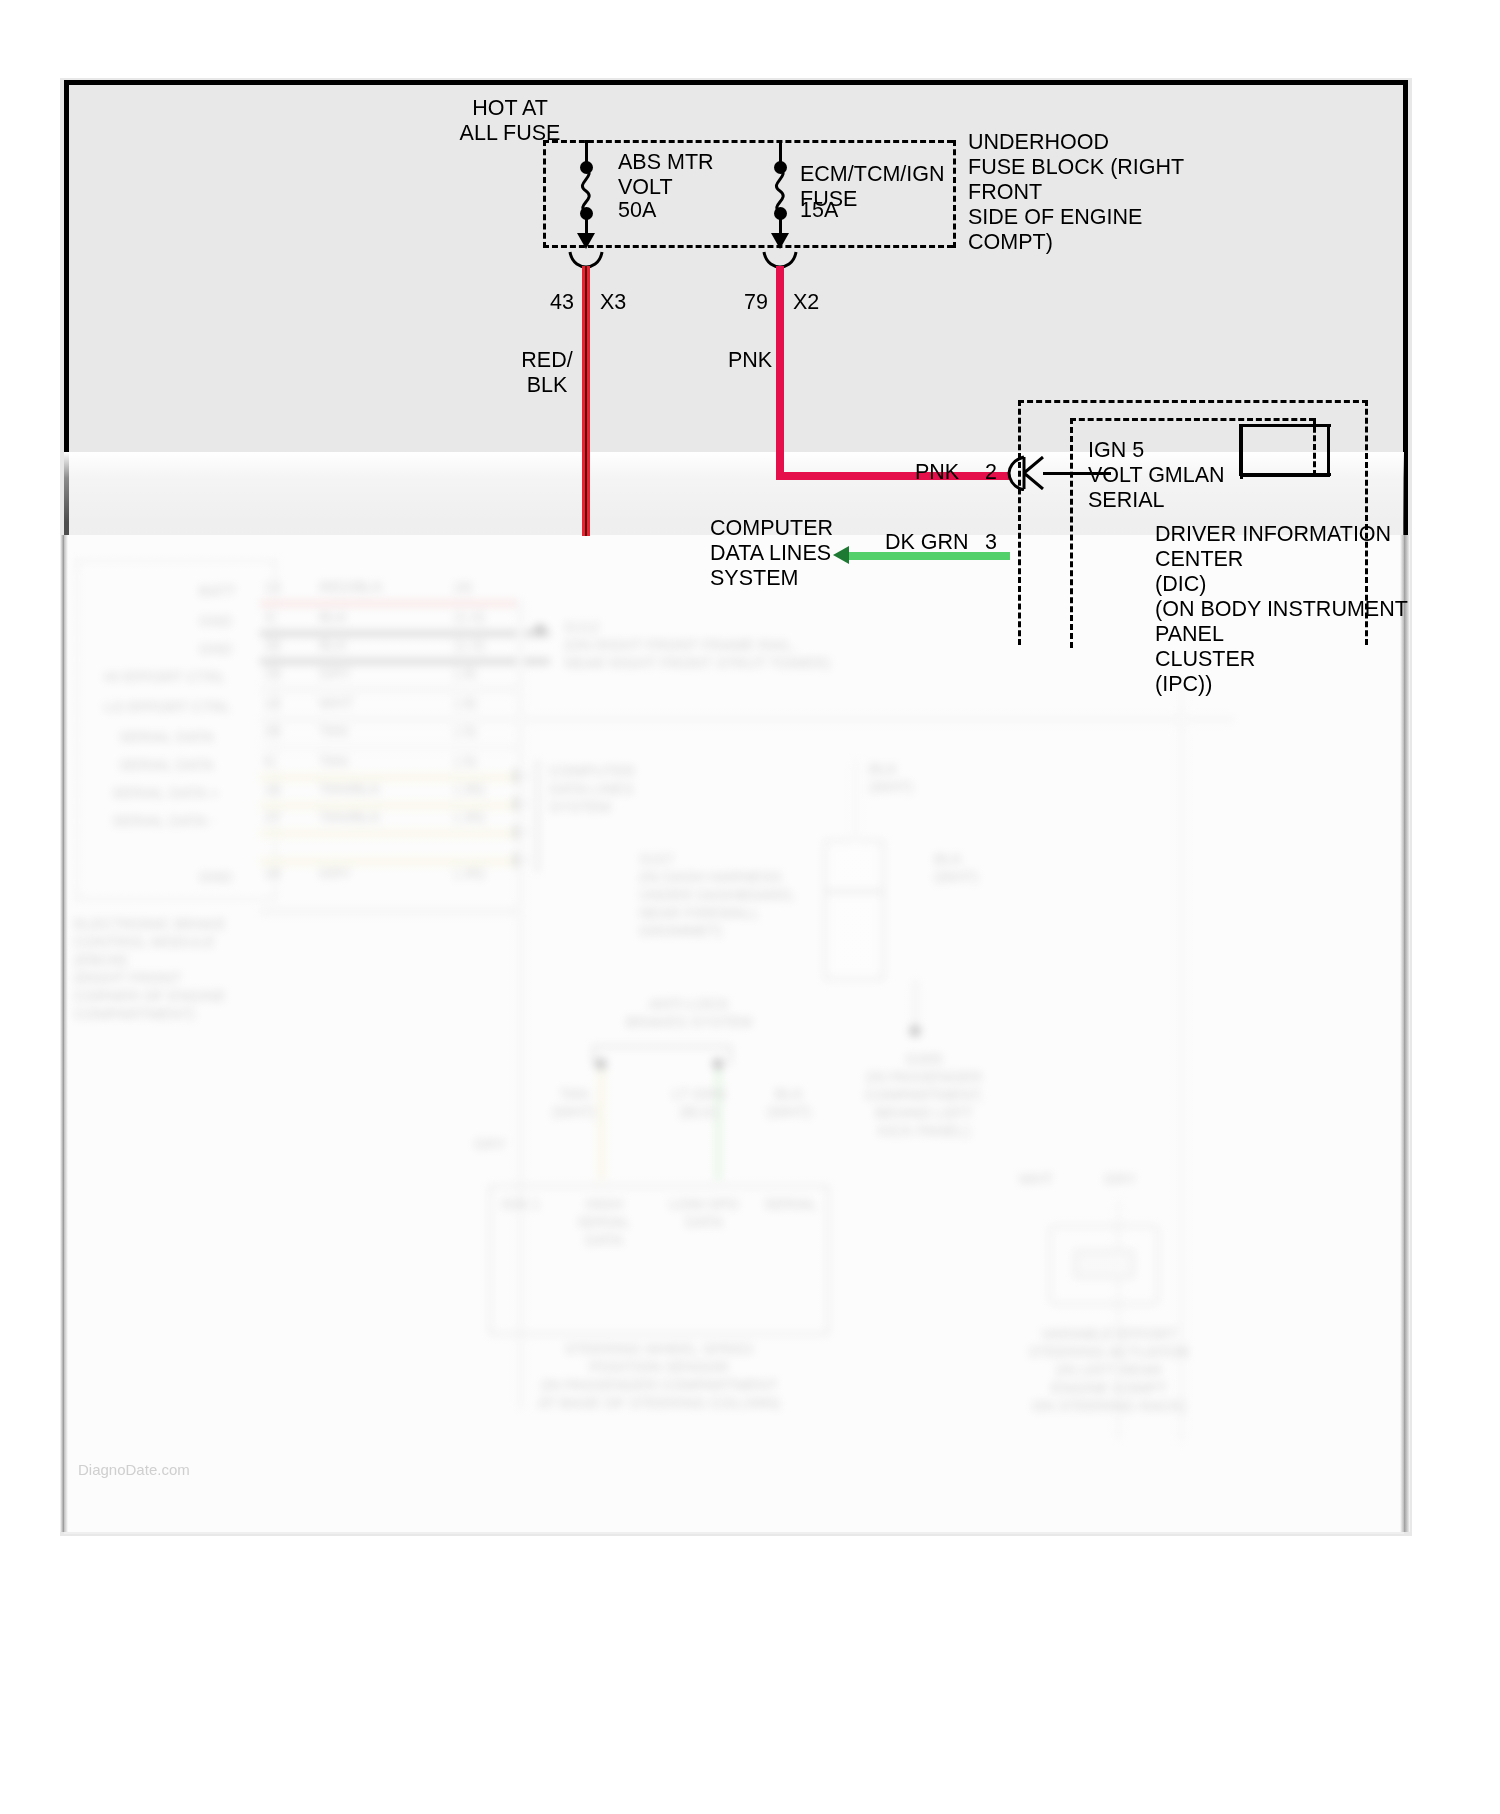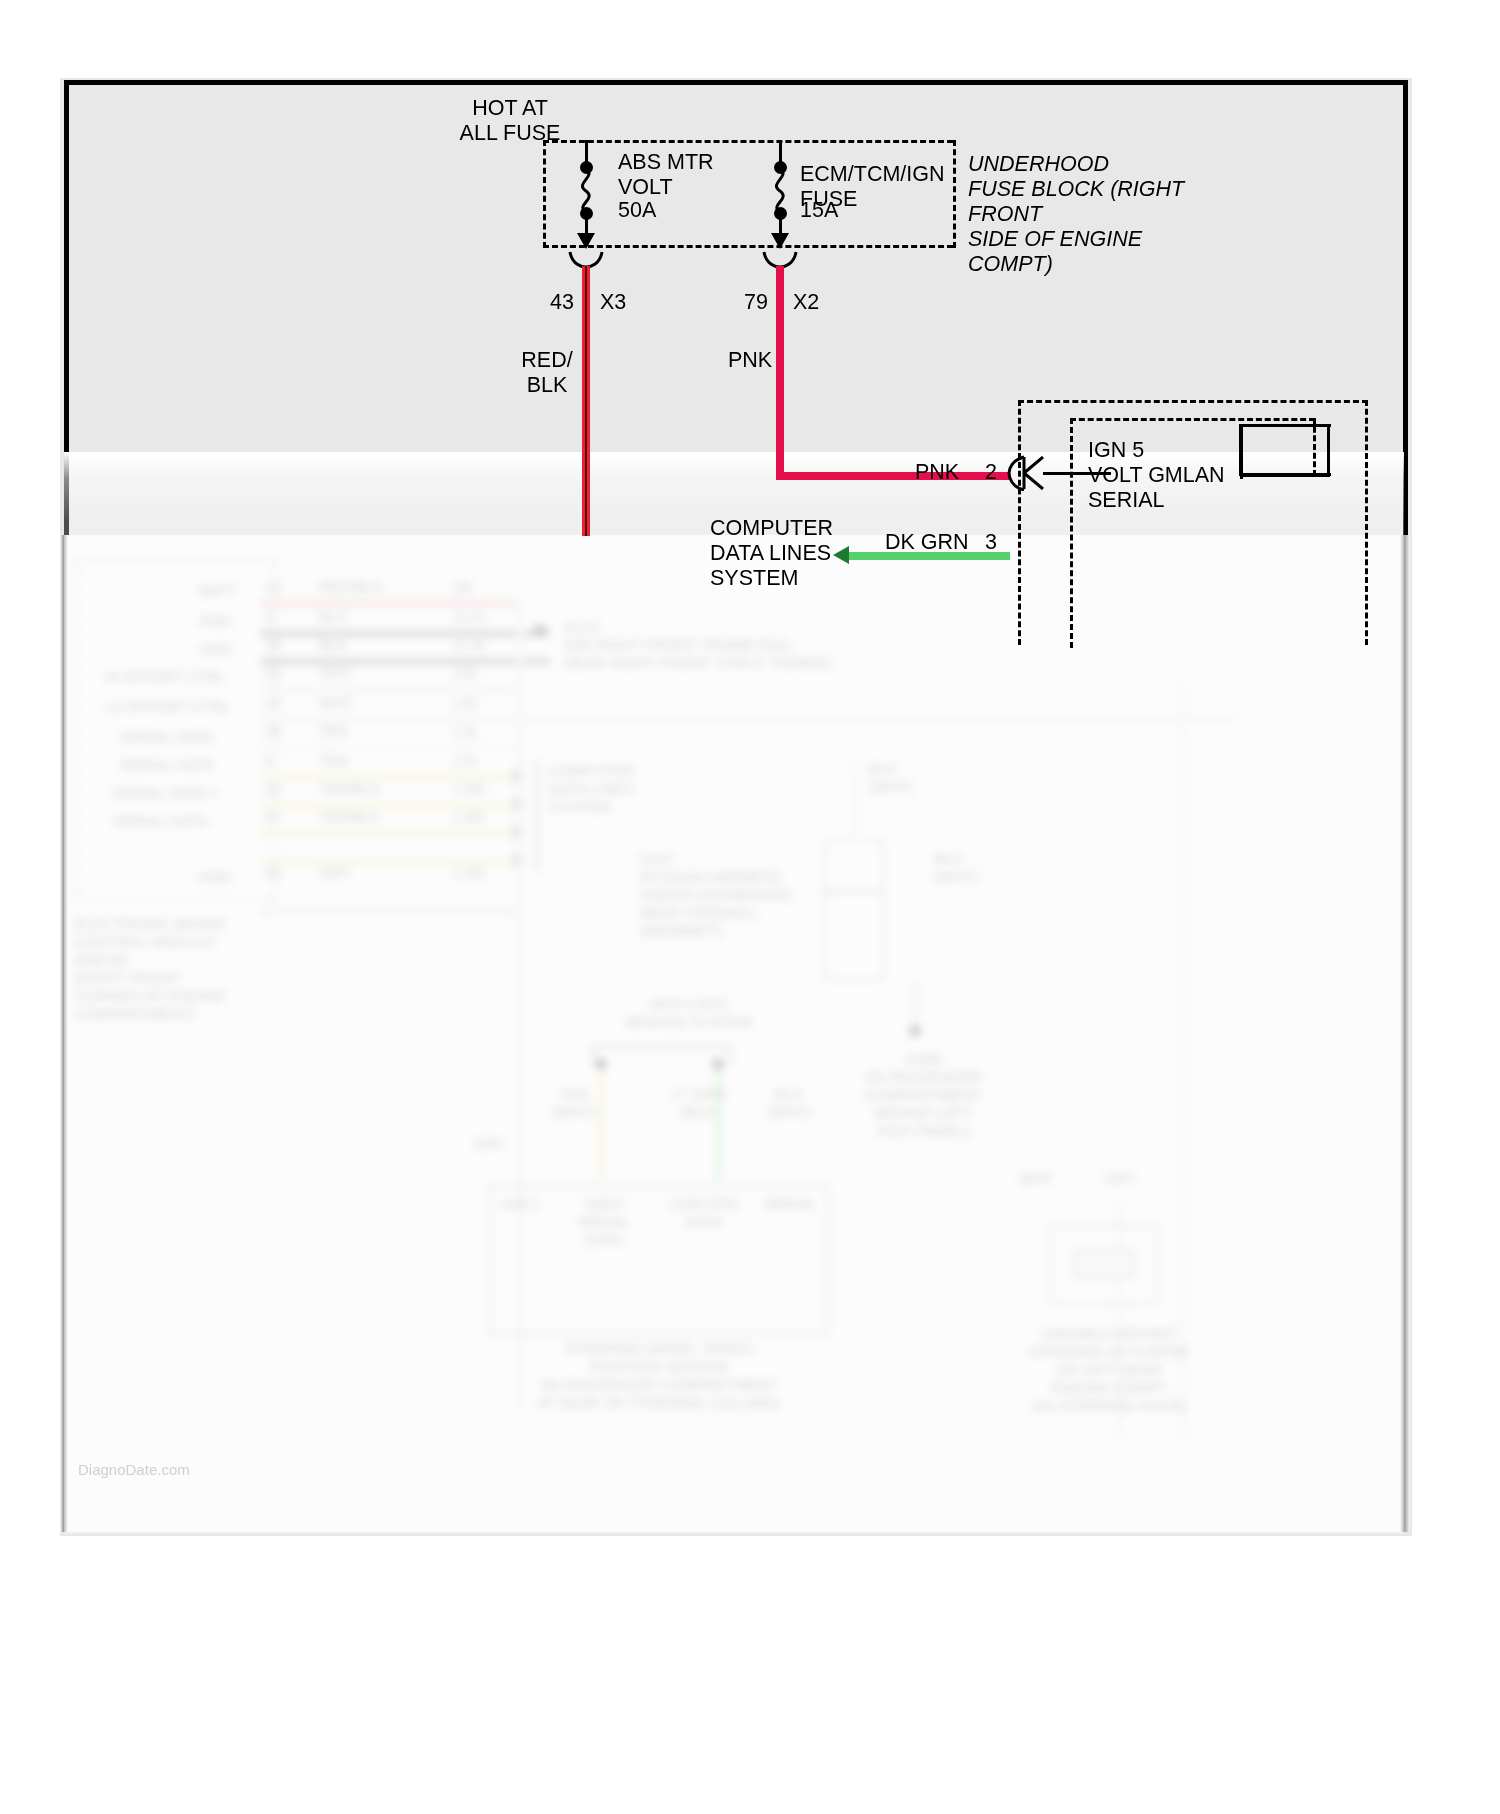--- a/index.html
+++ b/index.html
@@ -246,21 +246,21 @@
 
   <div class="t c" style="left:430px;top:96px;width:160px;">HOT AT
 ALL FUSE</div>
 
 
   <div class="dash-t" style="left:543px;top:140px;width:410px;"></div>
   <div class="dash-l" style="left:543px;top:140px;height:108px;"></div>
   <div class="dash-b" style="left:543px;top:245px;width:410px;"></div>
   <div class="dash-r" style="left:953px;top:140px;height:108px;"></div>
 
-  <div class="t" style="left:968px;top:152px;font-style:italic;">UNDERHOOD
+  <div class="t" style="left:968px;top:130px;">UNDERHOOD
 FUSE BLOCK (RIGHT
 FRONT
 SIDE OF ENGINE
 COMPT)</div>
 
   <div class="ln vln" style="left:585px;top:140px;height:28px;"></div>
   <div class="fuse-dot" style="left:580px;top:161px;"></div>
   <svg style="position:absolute;left:573px;top:167px;" width="30" height="46">
     <path d="M13,1 C24,10 1,16 13,24 C24,32 2,38 13,45" stroke="#000" stroke-width="3" fill="none"></path>
   </svg>
@@ -340,14 +340,21 @@
   <div class="ln hln" style="left:1240px;top:424px;width:2px;"></div>
   <div class="ln vln" style="left:1240px;top:424px;height:55px;"></div>
   <div class="ln hln" style="left:1240px;top:424px;width:90px;"></div>
   <div class="ln hln" style="left:1240px;top:474px;width:90px;"></div>
   <div style="position:absolute;left:1240px;top:428px;width:2px;height:48px;background:transparent;"></div>
   <div style="position:absolute;left:1240px;top:424px;width:0;height:0;"></div>
   <div style="position:absolute;left:1239px;top:424px;width:92px;height:52px;border:3px solid #000;border-left:none;border-right:none;box-sizing:border-box;background:transparent;"></div>
   <div style="position:absolute;left:1239px;top:424px;width:3px;height:52px;background:#000;"></div>
   <div style="position:absolute;left:1327px;top:424px;width:3px;height:52px;background:#000;"></div>
 
+  <div class="t" style="left:1155px;top:522px;">DRIVER INFORMATION
+CENTER
+(DIC)
+(ON BODY INSTRUMENT
+PANEL
+CLUSTER
+(IPC))</div>
 
 </div>
 
 </body></html>

